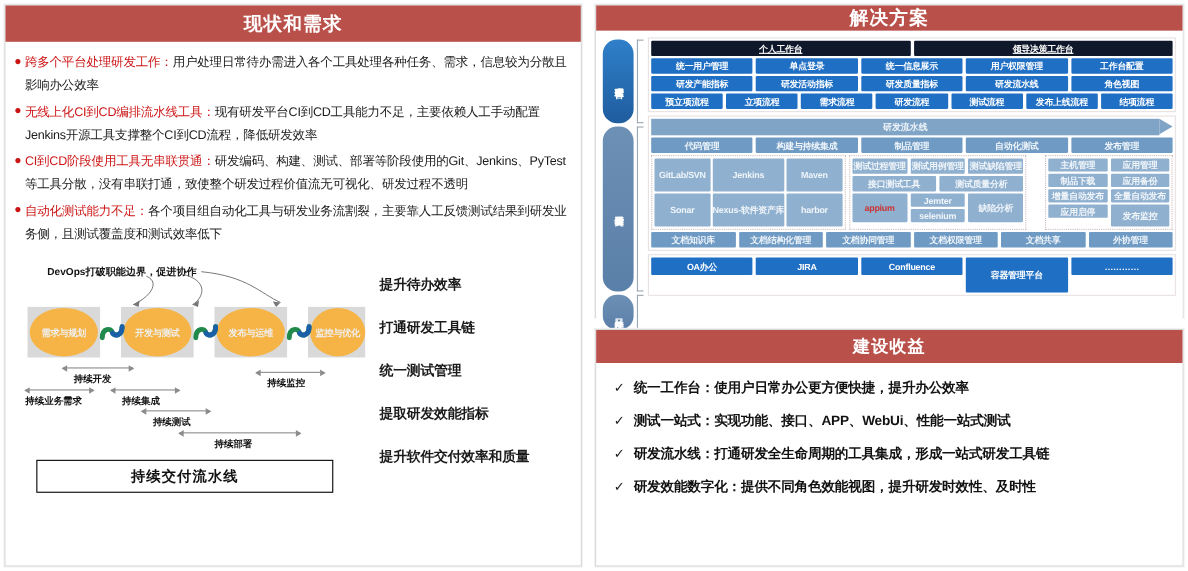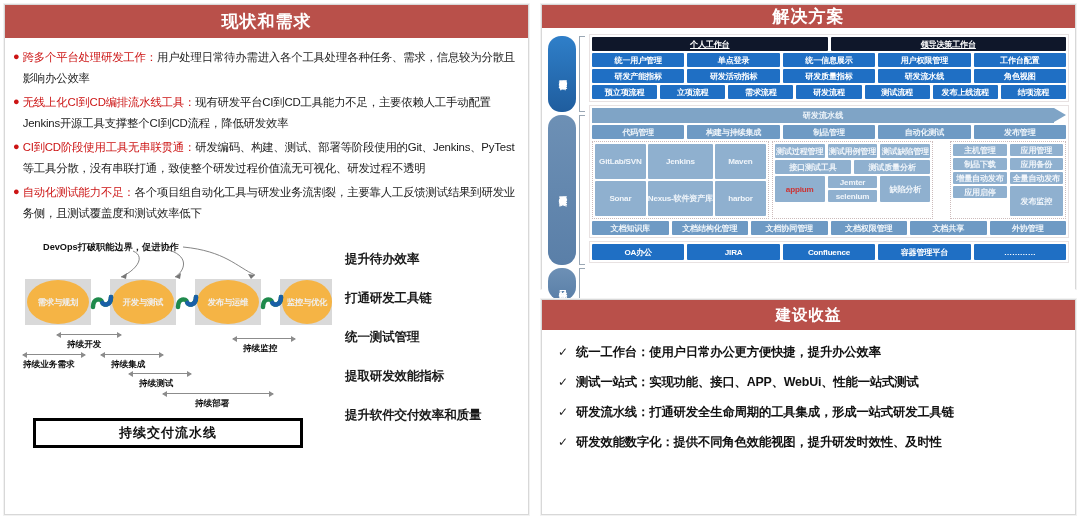--- a/index.html
+++ b/index.html
@@ -48,21 +48,21 @@
   .arrow-seg::before, .arrow-seg::after {
     content: ""; position: absolute; top: -2.5px; width: 0; height: 0;
     border-top: 3px solid transparent; border-bottom: 3px solid transparent;
   }
   .arrow-seg::before { left: -1px; border-right: 5px solid #8c8c8c; }
   .arrow-seg::after { right: -1px; border-left: 5px solid #8c8c8c; }
   .arrow-label { position: absolute; font-size: 8.6px; font-weight: bold; color: #111; white-space: nowrap; }
   .curve { position: absolute; left: 0; top: 0; width: 318px; height: 215px; pointer-events: none; }
   .pipeline-box {
     position: absolute; left: 18px; bottom: 4px; width: 270px; height: 30px;
-    border: 3px solid #000000; display: flex; align-items: center; justify-content: center;
+    border: 1px solid #000000; display: flex; align-items: center; justify-content: center;
     font-size: 13px; font-weight: bold; color: #111; letter-spacing: 1px;
   }
   .benefit-col { flex: 1; padding: 14px 0 0 8px; display: flex; flex-direction: column; justify-content: flex-start; gap: 22px; }
   .benefit-item { font-size: 12.6px; font-weight: bold; color: #1a1a1a; letter-spacing: -0.2px; }
 
   
   .col-right { width: 537px; display: flex; flex-direction: column; gap: 10px; }
   .panel-solution { height: 285px; }
   .panel-solution .panel-header { height: 33px; font-size: 17px; }
   .solution-body { flex: 1; padding: 6px 6px 5px 6px; display: flex; gap: 3px; background: #fff; }
@@ -328,41 +328,41 @@
                 <div class="row">
                   <div class="cell light" style="height:12px;">制品下载</div>
                   <div class="cell light" style="height:12px;">应用备份</div>
                 </div>
                 <div class="row">
                   <div class="cell light" style="height:12px;">增量自动发布</div>
                   <div class="cell light" style="height:12px;">全量自动发布</div>
                 </div>
                 <div class="row">
                   <div class="cell light" style="height:12px;">应用启停</div>
-                  <div class="cell light" style="height:30px;">发布监控</div>
+                  <div class="cell light" style="height:20px;">发布监控</div>
                 </div>
               </div>
             </div>
 
             <div class="row">
               <div class="cell mid">文档知识库</div>
               <div class="cell mid">文档结构化管理</div>
               <div class="cell mid">文档协同管理</div>
               <div class="cell mid">文档权限管理</div>
               <div class="cell mid">文档共享</div>
               <div class="cell mid">外协管理</div>
             </div>
           </div>
 
           <div class="grp grp-solid">
             <div class="row">
               <div class="cell" style="height:16px;">OA办公</div>
               <div class="cell" style="height:16px;">JIRA</div>
               <div class="cell" style="height:16px;">Confluence</div>
-              <div class="cell" style="height:16px;">容器管理平台</div>
+              <div class="cell" style="height:32px;">容器管理平台</div>
               <div class="cell" style="height:16px;">…………</div>
             </div>
           </div>
 
         </div>
       </div>
     </div>
 
     <div class="panel panel-benefit">
       <div class="panel-header">建设收益</div>

